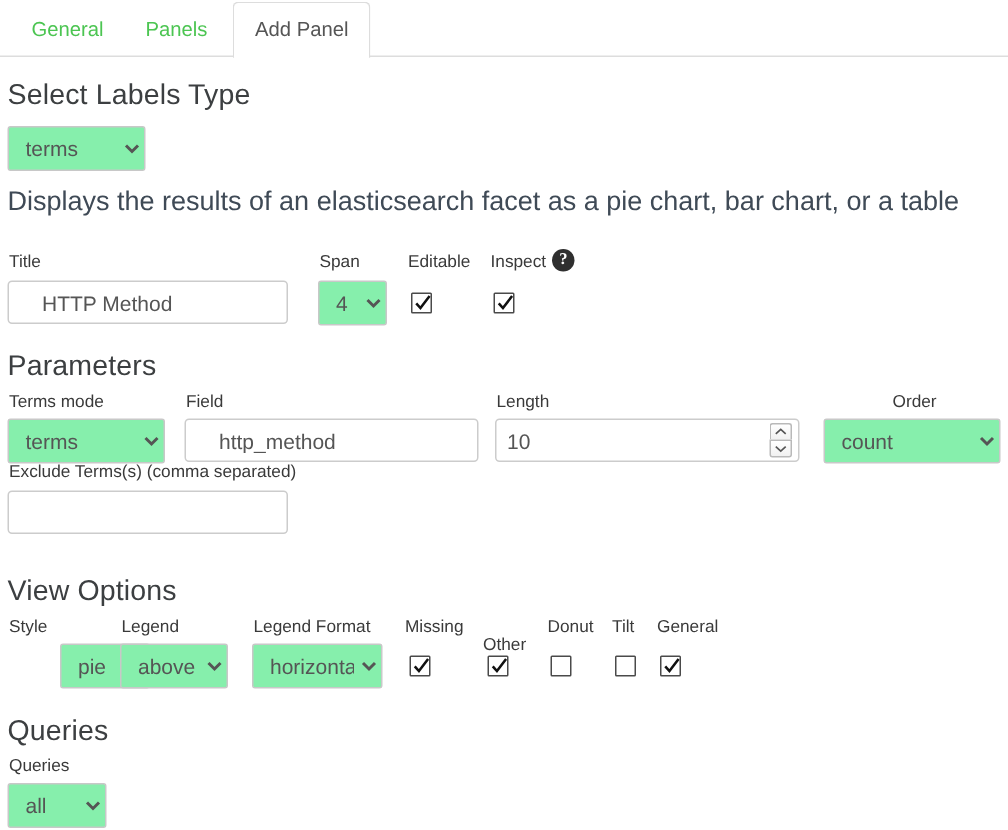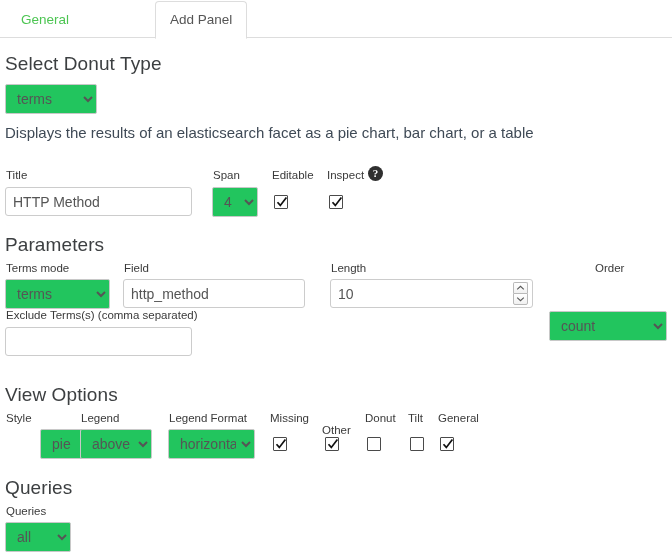--- a/index.html
+++ b/index.html
@@ -46,56 +46,56 @@
   h2.section {
     position: absolute;
     margin: 0; padding: 0;
     font-size: 19px;
     font-weight: normal;
     color: #3c3f41;
     letter-spacing: 0.1px;
   }
   .desc {
     position: absolute;
-    font-size: 15px;
+    font-size: 18px;
     color: #3f4a56;
   }
 
   
   .flabel {
     position: absolute;
     font-size: 11.5px;
     font-weight: normal;
     color: #3a3a3a;
     white-space: nowrap;
   }
 
   
   .txt {
     position: absolute;
     height: 29px;
-    padding: 3px 7px;
+    padding: 3px 22px;
     font-family: "Liberation Sans", sans-serif;
     font-size: 14px;
     color: #555555;
     background: #ffffff;
     border: 1px solid #cccccc;
     border-radius: 3px;
     outline: none;
   }
 
   
   select.sel {
     position: absolute;
     height: 30px;
     padding: 2px 2px 2px 7px;
     font-family: "Liberation Sans", sans-serif;
     font-size: 14px;
     color: #555555;
-    background: #22c55e;
+    background: #86efac;
     border: 1px solid #c8c8c8;
     border-radius: 2px;
     outline: none;
   }
 
   
   .numwrap { position: absolute; }
   .numwrap input {
     width: 100%; height: 29px;
     padding: 3px 28px 3px 7px;
@@ -149,24 +149,25 @@
     font-family: "Liberation Serif", serif;
   }
 </style>
 </head>
 <body>
 
 <div class="page">
 
   <div class="tabbar">
     <div class="tab t0">General</div>
+    <div class="tab t1">Panels</div>
     <div class="tab active">Add Panel</div>
   </div>
 
-  <h2 class="section" style="left:5px; top:53px;">Select Donut Type</h2>
+  <h2 class="section" style="left:5px; top:53px;">Select Labels Type</h2>
 
   <select class="sel" style="left:5px; top:84px; width:92px;">
     <option>terms</option>
   </select>
 
   <div class="desc" style="left:5px; top:124px;">Displays the results of an elasticsearch facet as a pie chart, bar chart, or a table</div>
 
   <div class="flabel" style="left:6px; top:169px;">Title</div>
   <input class="txt" style="left: 5px; top: 187px; width: 187px;" type="text" value="HTTP Method">
 
@@ -191,41 +192,41 @@
   </div>
 
   <h2 class="section" style="left:5px; top:234px;">Parameters</h2>
 
   <div class="flabel" style="left:6px; top:262px;">Terms mode</div>
   <select class="sel" style="left:5px; top:279px; width:105px;">
     <option>terms</option>
   </select>
 
   <div class="flabel" style="left:124px; top:262px;">Field</div>
-  <input class="txt" style="left: 123px; top: 279px; width: 182px;" type="text" value="http_method">
+  <input class="txt" style="left: 123px; top: 279px; width: 196px;" type="text" value="http_method">
 
   <div class="flabel" style="left:331px; top:262px;">Length</div>
   <div class="numwrap" style="left:330px; top:279px; width:203px;">
     <input type="text" value="10" style="">
     <div class="spin">
       <div class="sb">
         <svg width="9" height="6" viewBox="0 0 9 6">
             <path d="M1.2 4.3 L4.5 1.3 L7.8 4.3" stroke="#555" stroke-width="1.1" fill="none"></path>
           </svg>
       </div>
       <div class="sb">
         <svg width="9" height="6" viewBox="0 0 9 6">
             <path d="M1.2 1.7 L4.5 4.7 L7.8 1.7" stroke="#555" stroke-width="1.1" fill="none"></path>
           </svg>
       </div>
     </div>
   </div>
 
   <div class="flabel" style="left:550px; top:262px;margin-left:45px;">Order</div>
-  <select class="sel" style="left:549px; top:279px; width:118px;margin-top:32px;">
+  <select class="sel" style="left:549px; top:279px; width:118px;">
     <option>count</option>
   </select>
 
   <div class="flabel" style="left:6px; top:309px;">Exclude Terms(s) (comma separated)</div>
   <input class="txt" style="left: 5px; top: 327px; width: 187px;" type="text" value="">
 
   <h2 class="section" style="left:5px; top:384px;">View Options</h2>
 
   <div class="flabel" style="left:6px; top:412px;">Style</div>
   <select class="sel" style="left:5px; top:429px; width:60px;margin-left:35px;">

